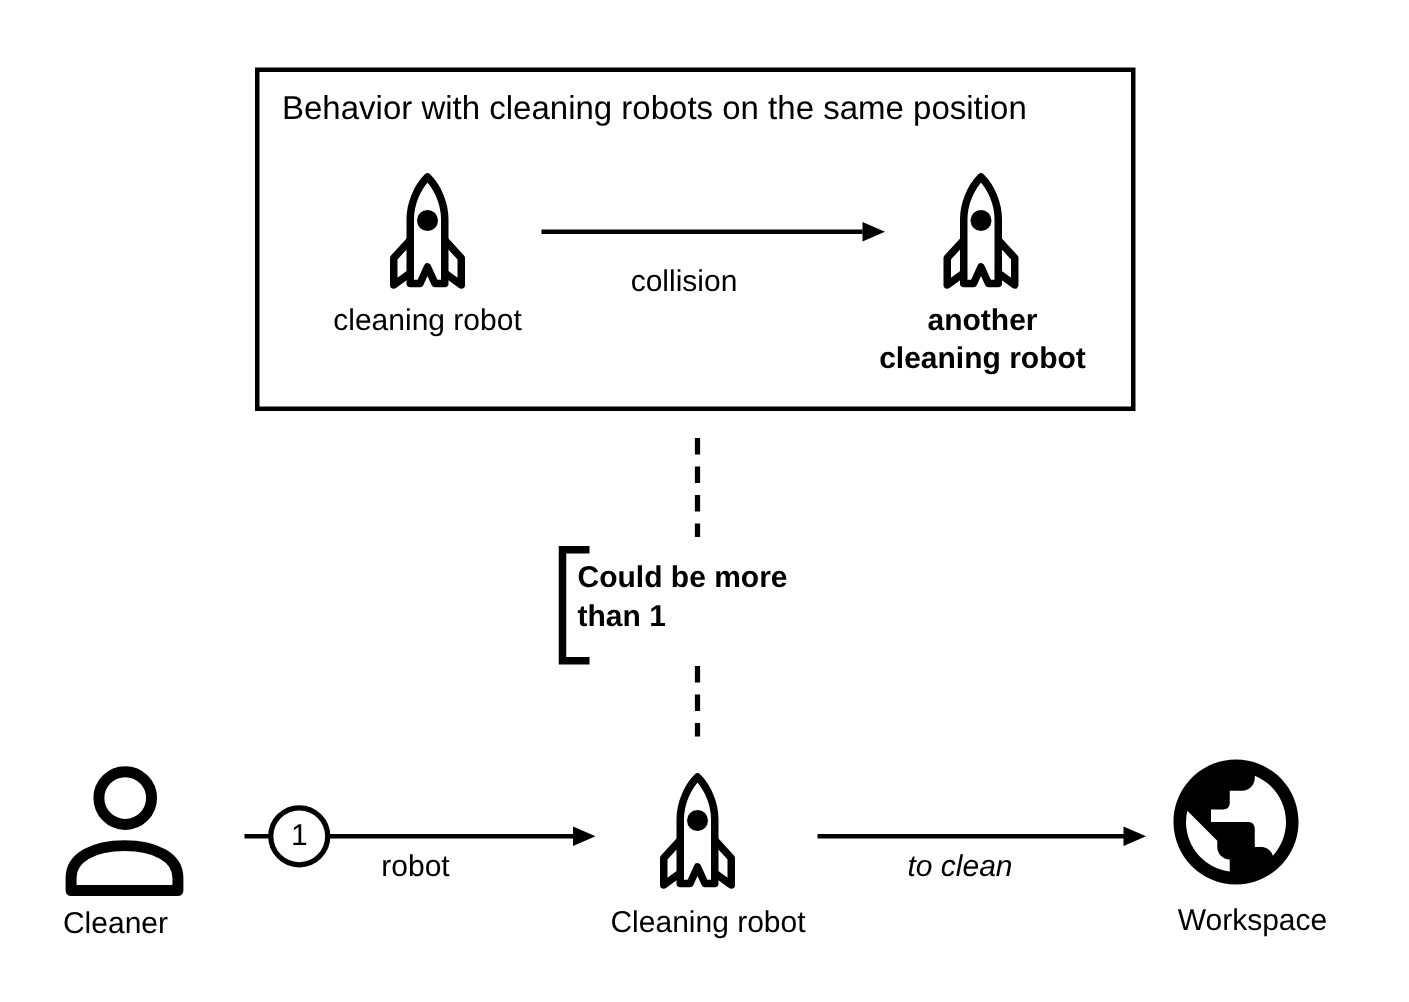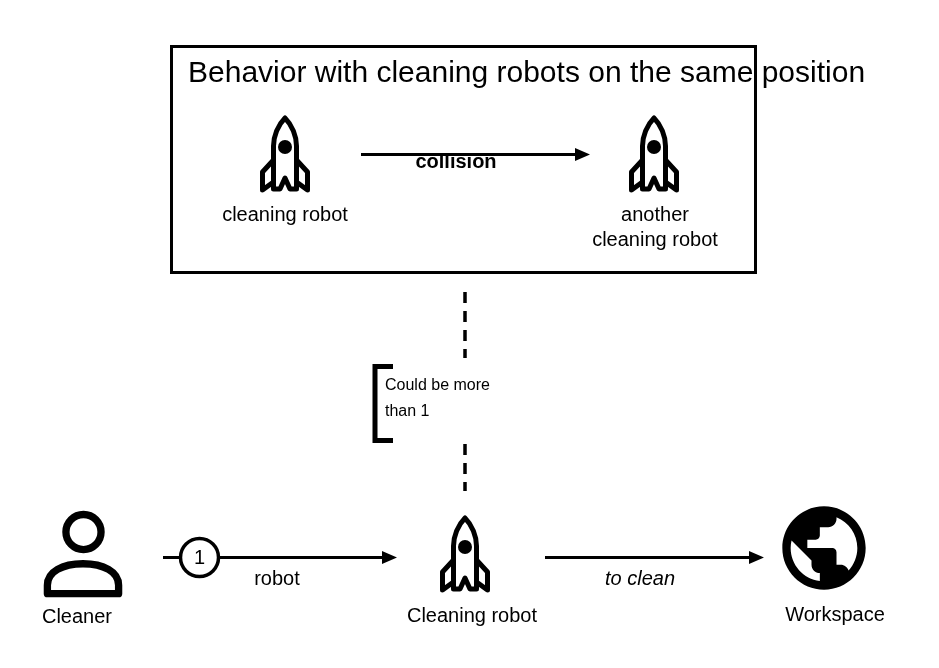--- a/index.html
+++ b/index.html
@@ -30,31 +30,31 @@
   }
   .icon { position: absolute; }
   .lbl {
     position: absolute;
     font-size: 20px;
     line-height: 25px;
     color: #000000;
     white-space: nowrap;
   }
   .center { text-align: center; }
-  .multiline { white-space: pre-line; }
+  .multiline { white-space: pre-line; font-weight: bold; }
   .box-title {
     position: absolute;
     left: 188px; top: 59px;
-    font-size: 30px;
+    font-size: 22px;
     line-height: 26px;
   }
   .note {
     position: absolute;
     left: 385px; top: 372px;
-    font-size: 16px;
+    font-size: 20px;
     line-height: 26px;
     text-align: left;
   }
   .badge-1 {
     position: absolute;
     left: 185px; top: 546px;
     width: 29px;
     text-align: center;
     font-size: 20px;
     line-height: 23px;
@@ -102,21 +102,21 @@
   </svg>
 
   <svg class="icon" style="left:626px; top:115px;" width="56" height="78" viewBox="0 0 56 78" xmlns="http://www.w3.org/2000/svg">
     <path d="M28 3 C21 10 16.5 21 16.5 31 L16.5 74 L23 74 L28 63 L33 74 L39.5 74 L39.5 31 C39.5 21 35 10 28 3 Z" fill="none" stroke="#000000" stroke-width="5" stroke-linejoin="round"></path>
     <circle cx="28" cy="32" r="7" fill="#000000"></circle>
     <path d="M16.5 45 L5.5 57 L5.5 75 L16.5 67" fill="none" stroke="#000000" stroke-width="5" stroke-linejoin="round"></path>
     <path d="M39.5 45 L50.5 57 L50.5 75 L39.5 67" fill="none" stroke="#000000" stroke-width="5" stroke-linejoin="round"></path>
   </svg>
 
   <div class="lbl center" style="left:185px; top:202px; width:200px;">cleaning robot</div>
-  <div class="lbl center" style="left:396px; top:149px; width:120px;font-weight:bold;">collision</div>
+  <div class="lbl center" style="left:396px; top:176px; width:120px;">collision</div>
   <div class="lbl center multiline" style="left:555px; top:202px; width:200px;">another
 cleaning robot</div>
 
   <div class="note multiline">Could be more
 than 1</div>
 
   <svg class="icon" style="left:43px; top:509px;" width="80" height="89" viewBox="0 0 82 90" xmlns="http://www.w3.org/2000/svg">
     <circle cx="41.5" cy="23" r="18" fill="none" stroke="#000000" stroke-width="7.5"></circle>
     <path d="M4.5 86.2 L4.5 77.5 C4.5 63.5 20 55.5 41 55.5 C62 55.5 77.5 63.5 77.5 77.5 L77.5 86.2 Z" fill="none" stroke="#000000" stroke-width="7.5" stroke-linejoin="round"></path>
   </svg>

